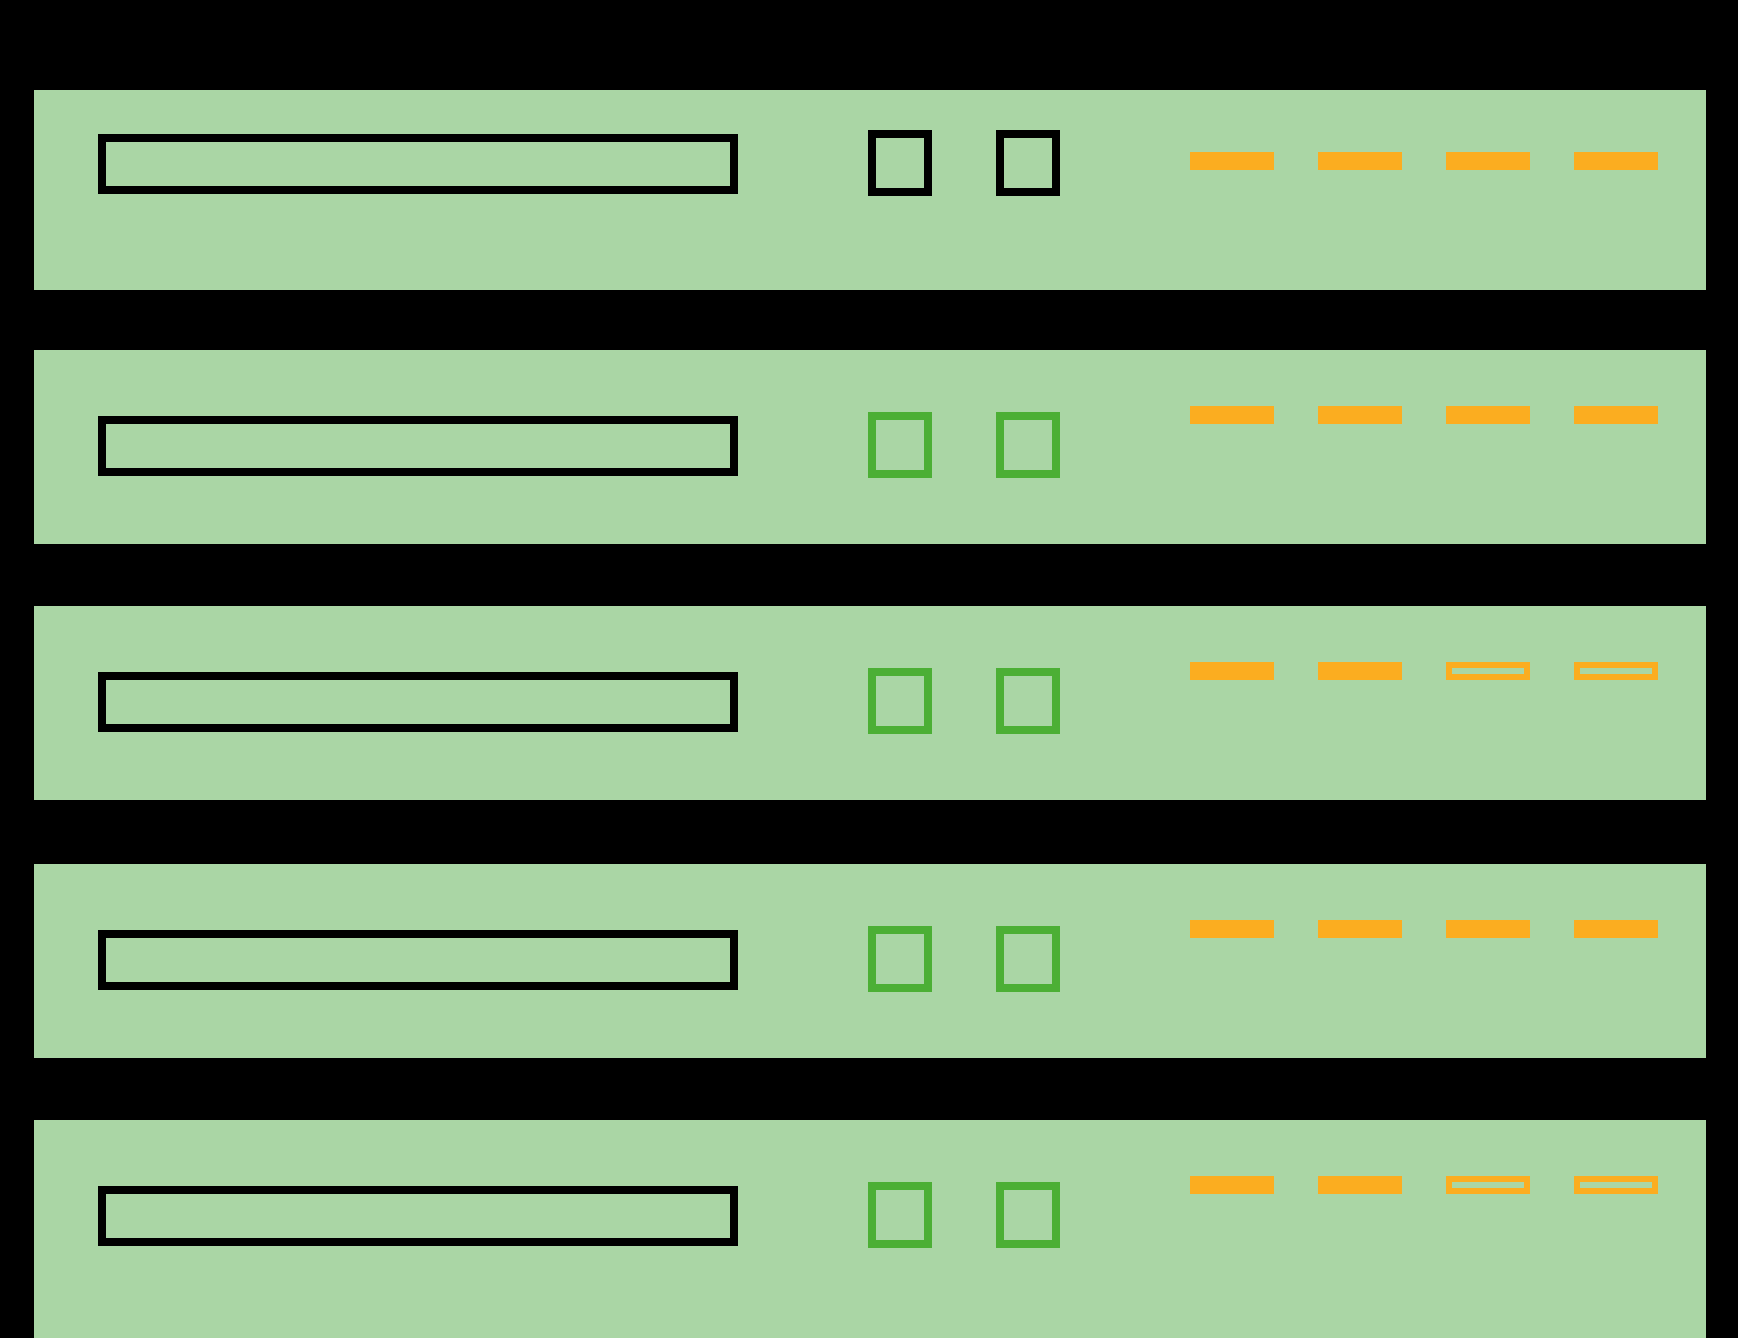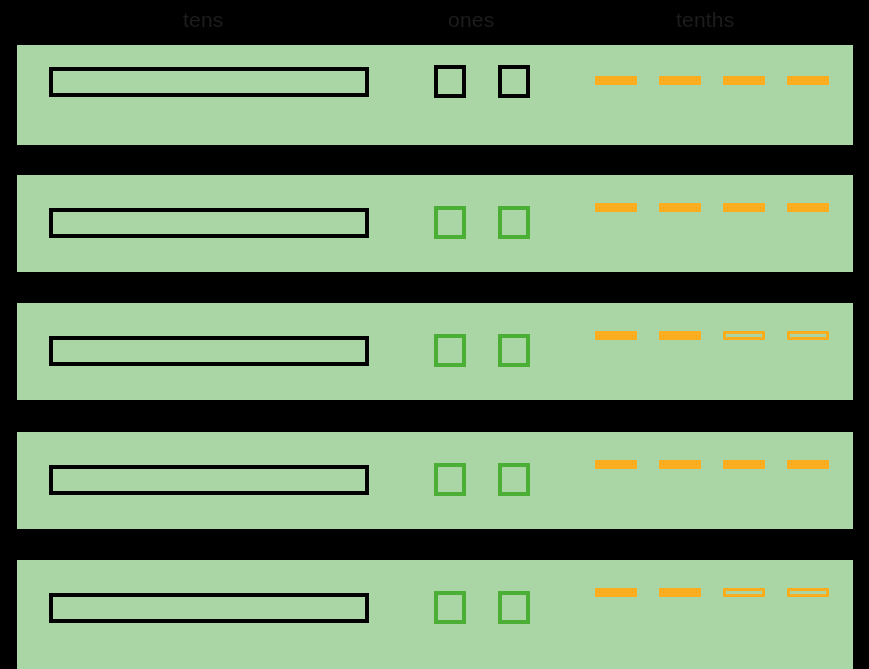--- a/index.html
+++ b/index.html
@@ -115,25 +115,20 @@
 
   .r5 .rod  { top: 33px; }
   .r5 .unit { top: 31px; }
   .r5 .dash { top: 28px; }
 </style>
 </head>
 <body>
 
 <div class="stage">
 
-  <div class="headers">
-    <div class="col-label tens">tens</div>
-    <div class="col-label ones">ones</div>
-    <div class="col-label tenths">tenths</div>
-  </div>
 
   <div class="row r1">
     <div class="rod"></div>
     <div class="unit u1"></div>
     <div class="unit u2"></div>
     <div class="dash d1"></div>
     <div class="dash d2"></div>
     <div class="dash d3"></div>
     <div class="dash d4"></div>
   </div>

